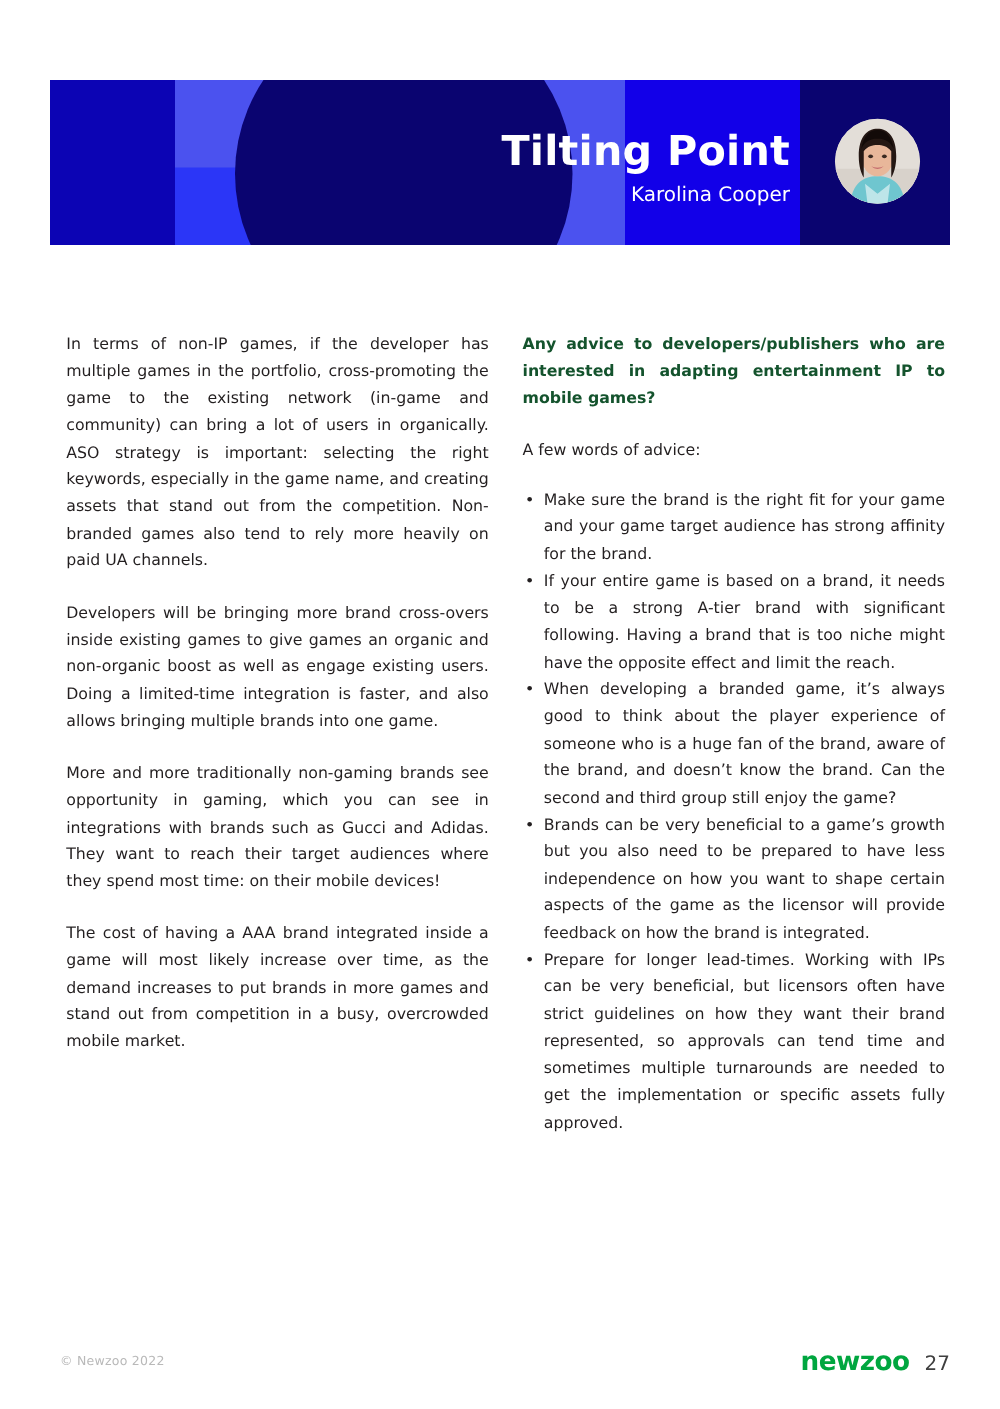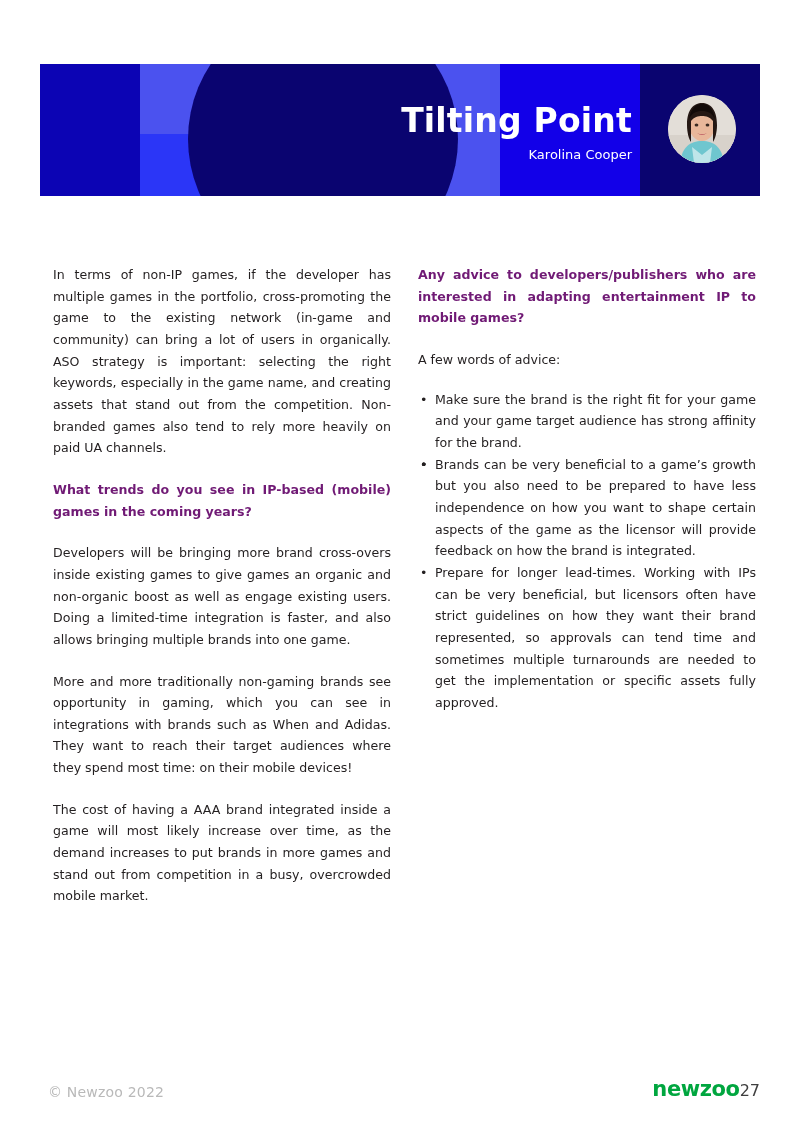--- a/index.html
+++ b/index.html
@@ -57,21 +57,21 @@
     font-weight: bold;
     letter-spacing: 0.2px;
     line-height: 1;
     white-space: nowrap;
   }
   .banner-subtitle {
     position: absolute;
     right: 128px;
     top: 84px;
     color: #ffffff;
-    font-size: 13px;
+    font-size: 16px;
     font-weight: normal;
     line-height: 1;
     white-space: nowrap;
   }
   .avatar {
     position: absolute;
     right: 24px;
     top: 31px;
     width: 68px;
     height: 68px;
@@ -99,21 +99,21 @@
     text-justify: inter-word;
     hyphens: none;
   }
   p.para:last-child { margin-bottom: 16px; }
 
   h3.qhead {
     margin: 0 0 20px 0;
     font-size: 12.6px;
     line-height: 1.72;
     font-weight: bold;
-    color: #701a75;
+    color: #14532d;
     text-align: justify;
     text-justify: inter-word;
   }
 
   ul.advice {
     list-style: none;
     margin: 0;
     padding: 0;
   }
   ul.advice li {
@@ -130,31 +130,31 @@
     font-size: 12.6px;
     line-height: 1.72;
     color: #231f20;
   }
 
   
   .footer-copy {
     position: absolute;
     left: 48px;
     top: 1084px;
-    font-size: 14px;
+    font-size: 10px;
     color: #b9b9b9;
     letter-spacing: 0.2px;
   }
   .footer-brand {
     position: absolute;
     right: 40px;
     top: 1079px;
     display: flex;
     align-items: baseline;
-    gap: 0;
+    gap: 12px;
   }
   .logo-newzoo {
     font-size: 21px;
     font-weight: bold;
     color: #00a63f;
     letter-spacing: -0.4px;
     line-height: 1;
   }
   .page-num {
     font-size: 16px;
@@ -198,44 +198,45 @@
         <ellipse cx="39.5" cy="30" rx="1.9" ry="1.5" fill="#3a2a22"></ellipse>
         <path d="M29 38 Q34 42 39 38 Q34 40.5 29 38 Z" fill="#b8525e"></path>
       </g>
     </svg>
   </div>
 </div>
 
 <div class="col col-left">
   <p class="para">In terms of non-IP games, if the developer has multiple games in the portfolio, cross-promoting the game to the existing network (in-game and community) can bring a lot of users in organically. ASO strategy is important: selecting the right keywords, especially in the game name, and creating assets that stand out from the competition. Non-branded games also tend to rely more heavily on paid UA channels.</p>
 
-  <h3 class="qhead">What trends do you see in IP-based (mobile) games in the coming years?</h3>
 
   <p class="para">Developers will be bringing more brand cross-overs inside existing games to give games an organic and non-organic boost as well as engage existing users. Doing a limited-time integration is faster, and also allows bringing multiple brands into one game.</p>
 
-  <p class="para">More and more traditionally non-gaming brands see opportunity in gaming, which you can see in integrations with brands such as When and Adidas. They want to reach their target audiences where they spend most time: on their mobile devices!</p>
+  <p class="para">More and more traditionally non-gaming brands see opportunity in gaming, which you can see in integrations with brands such as Gucci and Adidas. They want to reach their target audiences where they spend most time: on their mobile devices!</p>
 
   <p class="para">The cost of having a AAA brand integrated inside a game will most likely increase over time, as the demand increases to put brands in more games and stand out from competition in a busy, overcrowded mobile market.</p>
 </div>
 
 <div class="col col-right">
   <h3 class="qhead">Any advice to developers/publishers who are interested in adapting entertainment IP to mobile games?</h3>
 
   <p class="para" style="margin-bottom:18px;">A few words of advice:</p>
 
   <ul class="advice">
     <li>
       <span class="bullet">•</span>
       <span>Make sure the brand is the right fit for your game and your game target audience has strong affinity for the brand.</span>
     </li>
     <li>
       <span class="bullet">•</span>
-    </li>
-    <li>
-      <span class="bullet">•</span>
+      <span>If your entire game is based on a brand, it needs to be a strong A-tier brand with significant following. Having a brand that is too niche might have the opposite effect and limit the reach.</span>
+    </li>
+    <li>
+      <span class="bullet">•</span>
+      <span>When developing a branded game, it’s always good to think about the player experience of someone who is a huge fan of the brand, aware of the brand, and doesn’t know the brand. Can the second and third group still enjoy the game?</span>
     </li>
     <li>
       <span class="bullet">•</span>
       <span>Brands can be very beneficial to a game’s growth but you also need to be prepared to have less independence on how you want to shape certain aspects of the game as the licensor will provide feedback on how the brand is integrated.</span>
     </li>
     <li>
       <span class="bullet">•</span>
       <span>Prepare for longer lead-times. Working with IPs can be very beneficial, but licensors often have strict guidelines on how they want their brand represented, so approvals can tend time and sometimes multiple turnarounds are needed to get the implementation or specific assets fully approved.</span>
     </li>
   </ul>

